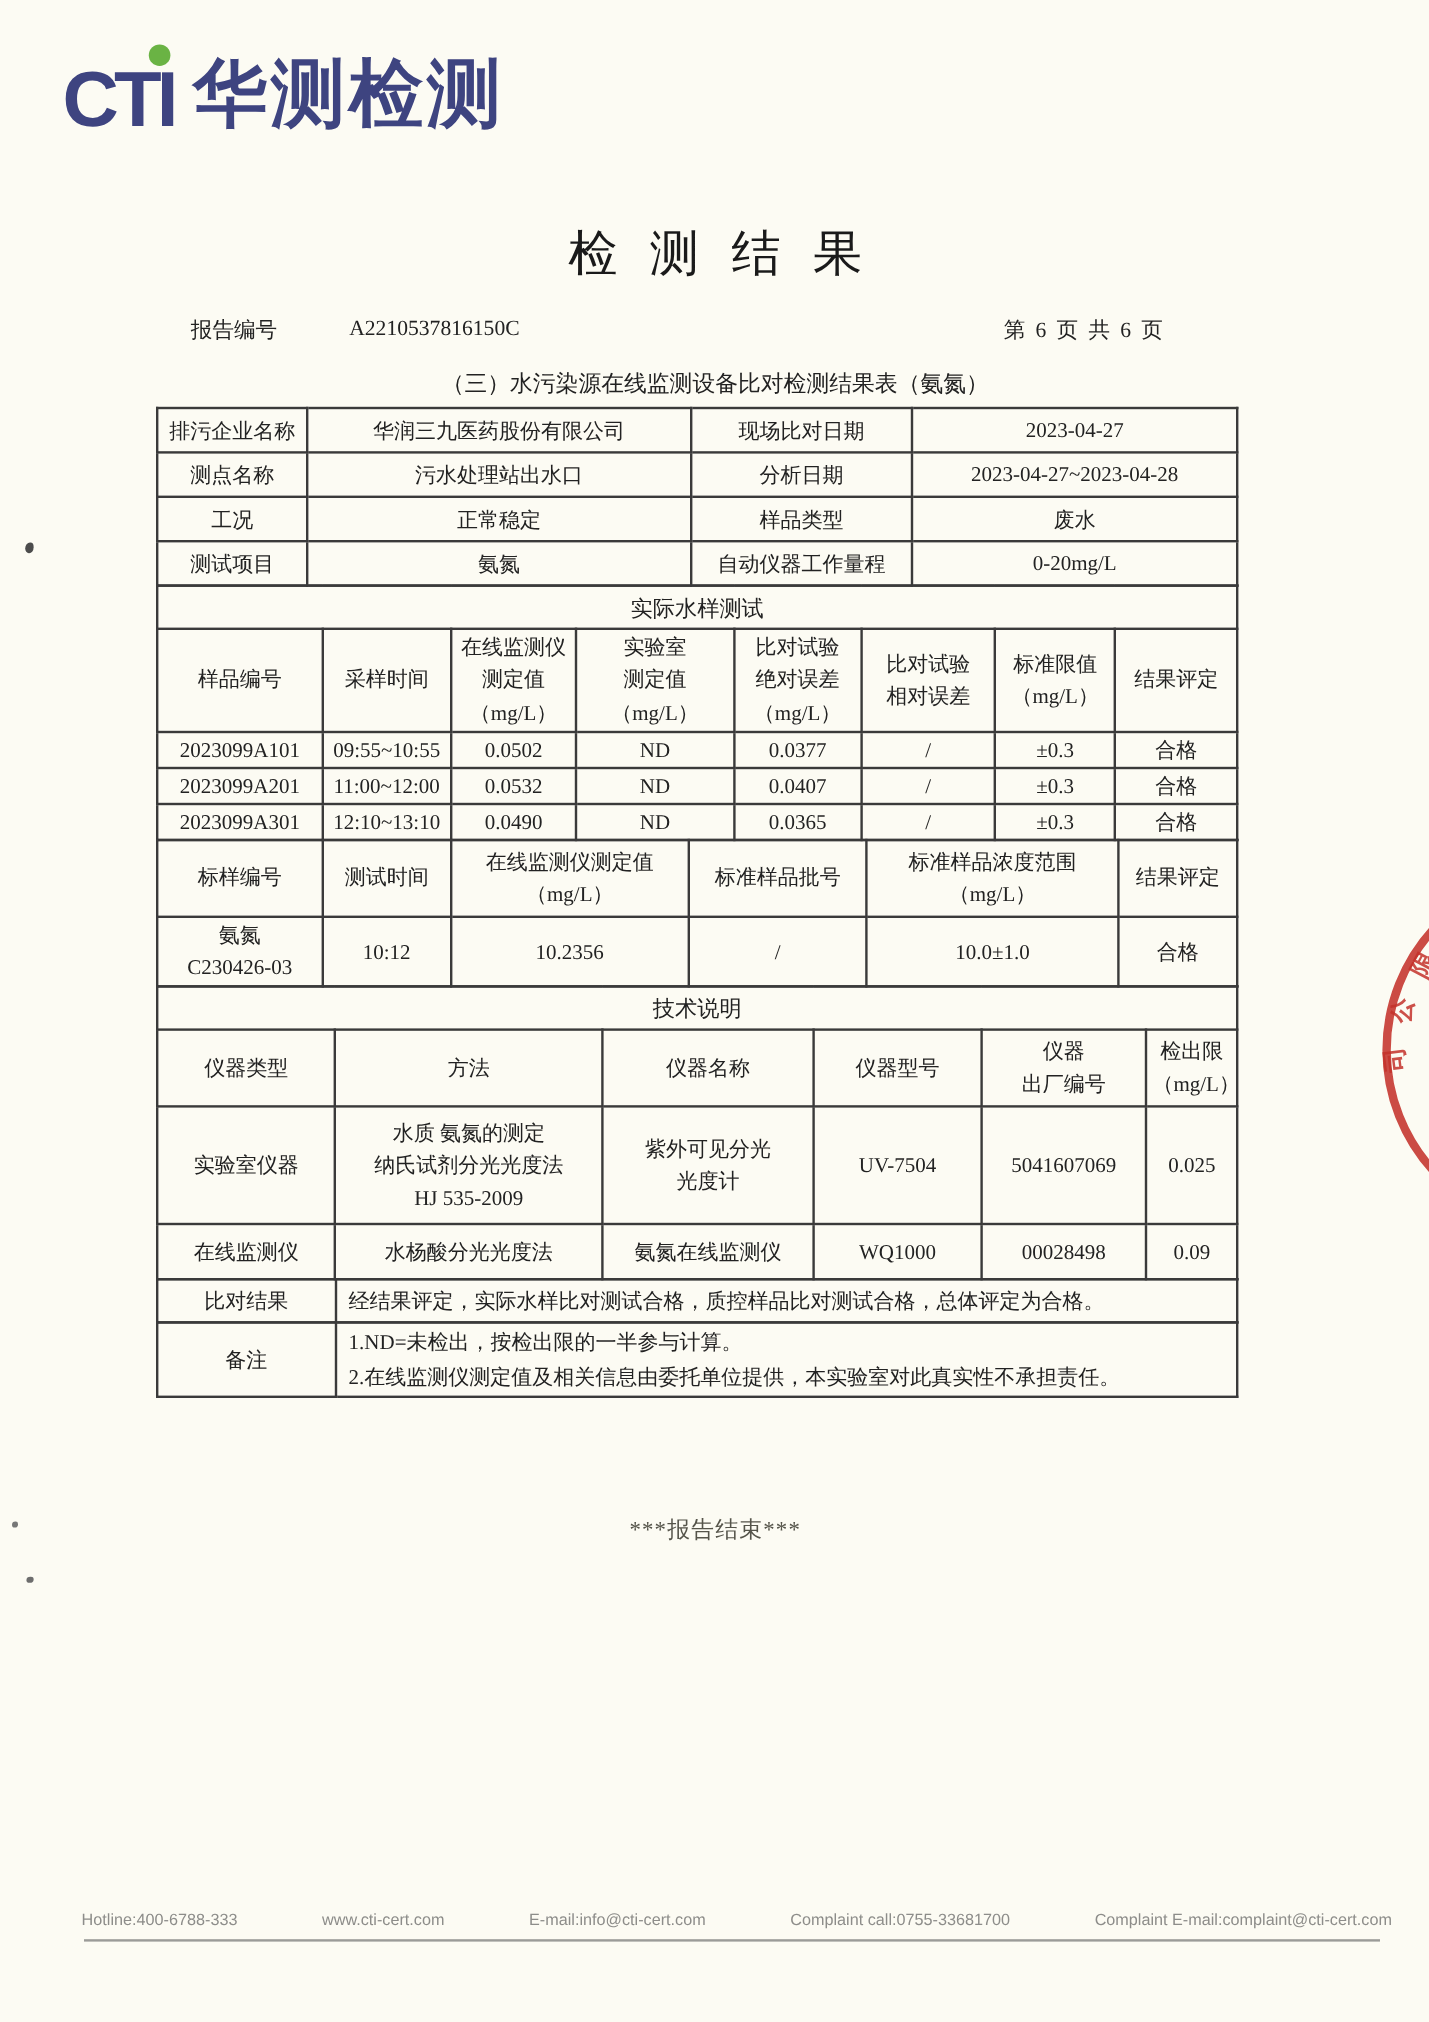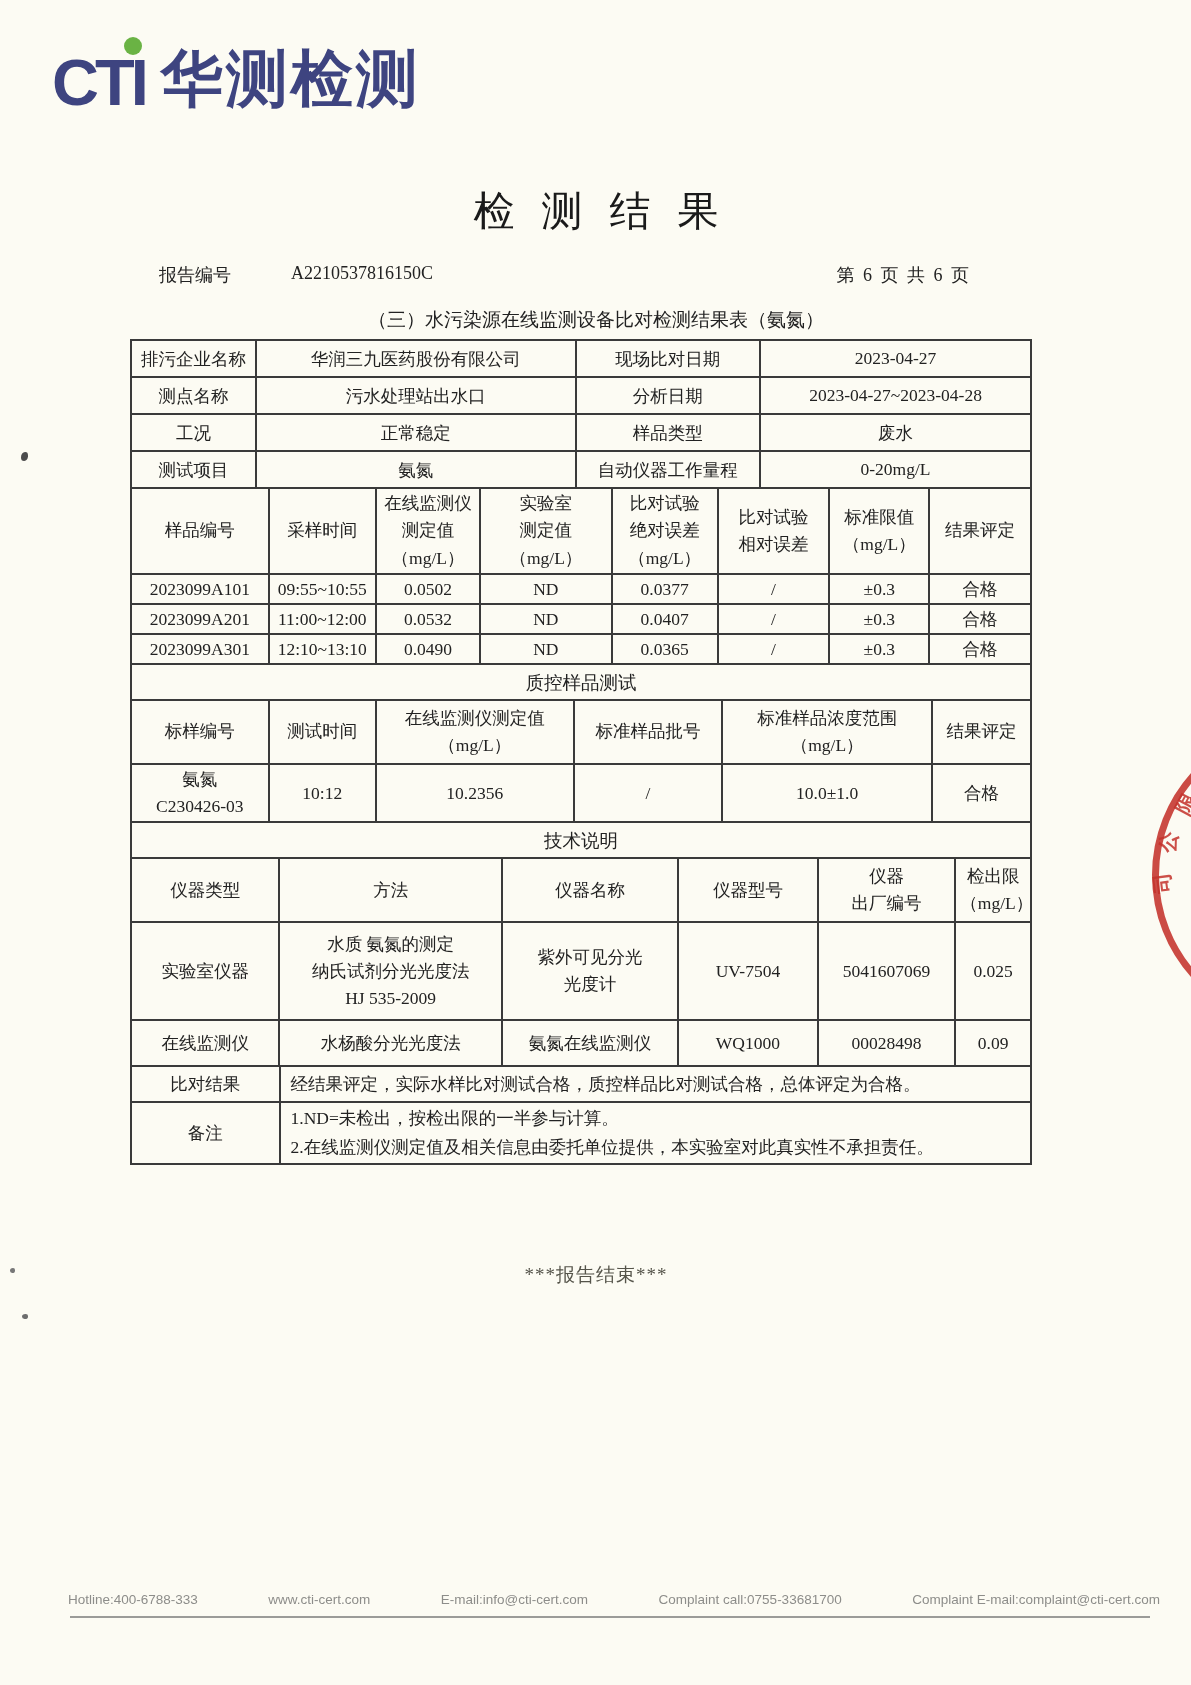--- a/index.html
+++ b/index.html
@@ -124,20 +124,23 @@
         <col style="width:15.3%">
         <col style="width:11.9%">
         <col style="width:11.6%">
         <col style="width:14.6%">
         <col style="width:11.8%">
         <col style="width:12.4%">
         <col style="width:11.1%">
         <col style="width:11.3%">
       </colgroup>
     <tbody>
+        <tr class="band">
+      <td colspan="8">实际水样测试</td>
+    </tr>
     <tr class="rh86">
       <td class="pre">样品编号</td>
       <td class="pre">采样时间</td>
       <td class="pre">在线监测仪
 测定值
 （mg/L）</td>
       <td class="pre">实验室
 测定值
 （mg/L）</td>
       <td class="pre">比对试验
@@ -185,23 +188,20 @@
   <table>
     <colgroup>
         <col style="width:15.3%">
         <col style="width:11.9%">
         <col style="width:22.0%">
         <col style="width:16.5%">
         <col style="width:23.3%">
         <col style="width:11.0%">
       </colgroup>
     <tbody>
-        <tr class="band">
-      <td colspan="6">质控样品测试</td>
-    </tr>
     <tr class="rh64">
       <td class="pre">标样编号</td>
       <td class="pre">测试时间</td>
       <td class="pre">在线监测仪测定值
 （mg/L）</td>
       <td class="pre">标准样品批号</td>
       <td class="pre">标准样品浓度范围
 （mg/L）</td>
       <td class="pre">结果评定</td>
     </tr>

